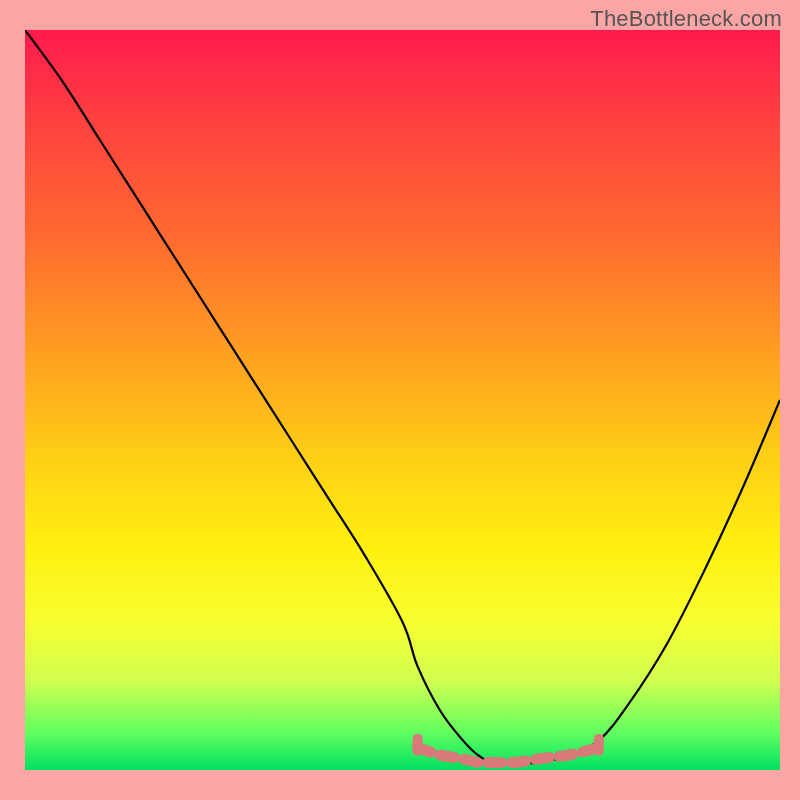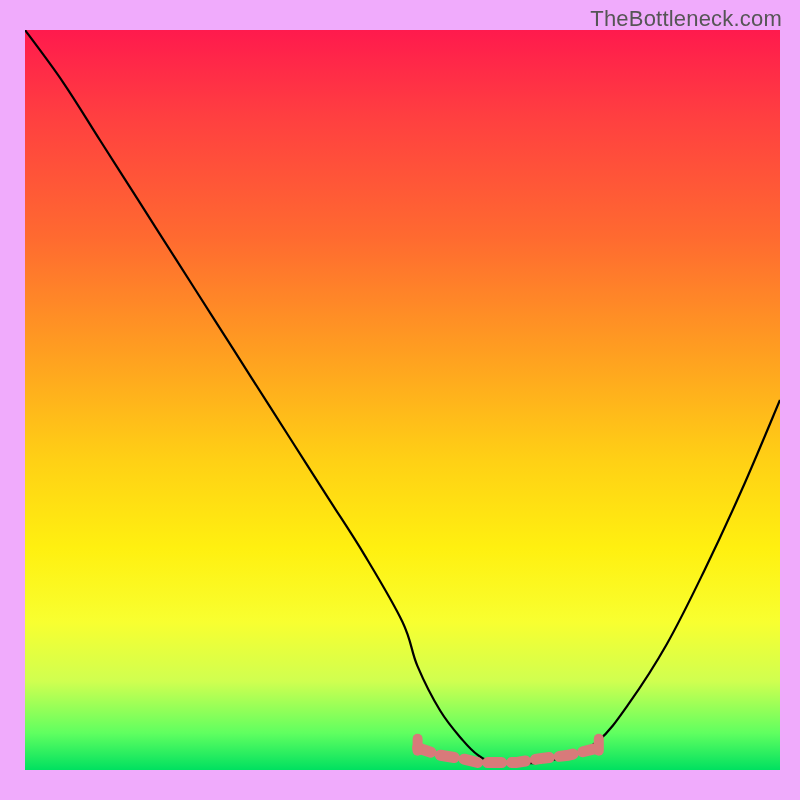--- a/index.html
+++ b/index.html
@@ -10,21 +10,21 @@
     background: #000;
     font-family: Arial, Helvetica, sans-serif;
     overflow: hidden;
   }
   .frame {
     position: absolute;
     left: 0;
     top: 0;
     width: 800px;
     height: 800px;
-    background: #f0abfc;
+    background: #fca5a5;
   }
   .plot {
     position: absolute;
     left: 25px;
     top: 30px;
     width: 755px;
     height: 740px;
     background: linear-gradient(to bottom,
       #ff1a4d 0%,
       #ff4040 12%,

